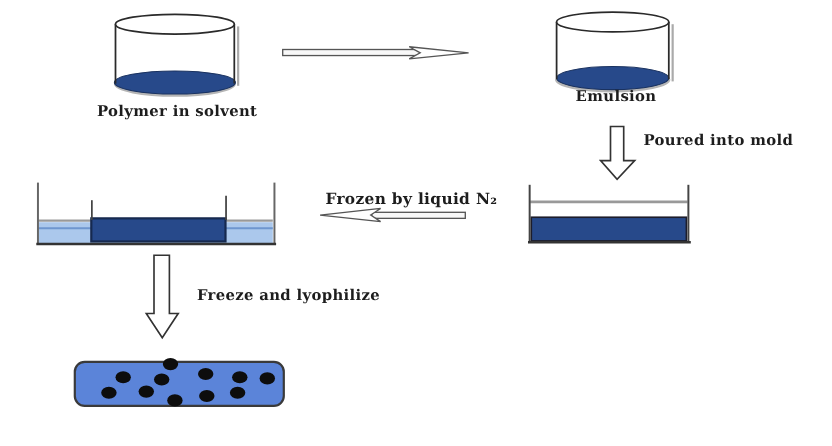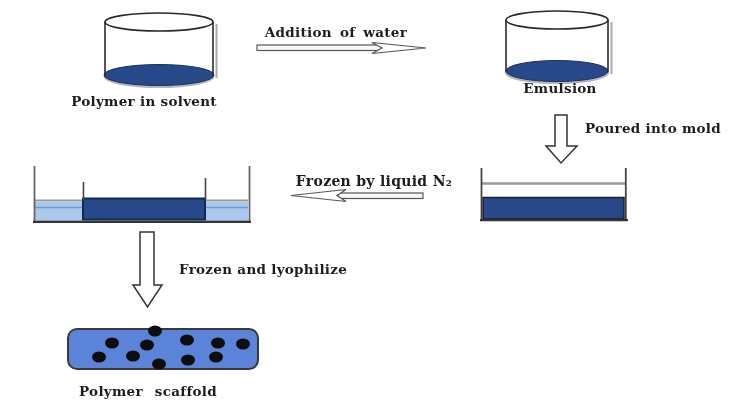--- a/index.html
+++ b/index.html
@@ -98,21 +98,19 @@
           <ellipse cx="243" cy="344" rx="7" ry="5.5" fill="#0d0d0d"></ellipse>
           <ellipse cx="99" cy="357" rx="7" ry="5.5" fill="#0d0d0d"></ellipse>
           <ellipse cx="133" cy="356" rx="7" ry="5.5" fill="#0d0d0d"></ellipse>
           <ellipse cx="159" cy="364" rx="7" ry="5.5" fill="#0d0d0d"></ellipse>
           <ellipse cx="188" cy="360" rx="7" ry="5.5" fill="#0d0d0d"></ellipse>
           <ellipse cx="216" cy="357" rx="7" ry="5.5" fill="#0d0d0d"></ellipse>
         </g>
     </g>
   </svg>
 
-  <div class="lbl center" style="left:44px;top:93px;width:200px;">Polymer in solvent</div>
+  <div class="lbl center" style="left:61px;top:93px;width:200px;">Polymer in solvent</div>
   <div class="lbl center" style="left:485px;top:80px;width:150px;">Emulsion</div>
-  <div class="lbl center lbl-addition" style="left:251px;top:24px;width:170px;">Addition of water</div>
   <div class="lbl" style="left:585px;top:120px;">Poured into mold</div>
   <div class="lbl center lbl-frozen" style="left:288px;top:173px;width:172px;">Frozen by liquid N₂</div>
-  <div class="lbl" style="left:179px;top:261px;">Frozen and lyophilize</div>
-  <div class="lbl center lbl-scaffold" style="left:58px;top:383px;width:180px;">Polymer scaffold</div>
+  <div class="lbl" style="left:179px;top:261px;">Freeze and lyophilize</div>
 
 </div>
 
 </body></html>

